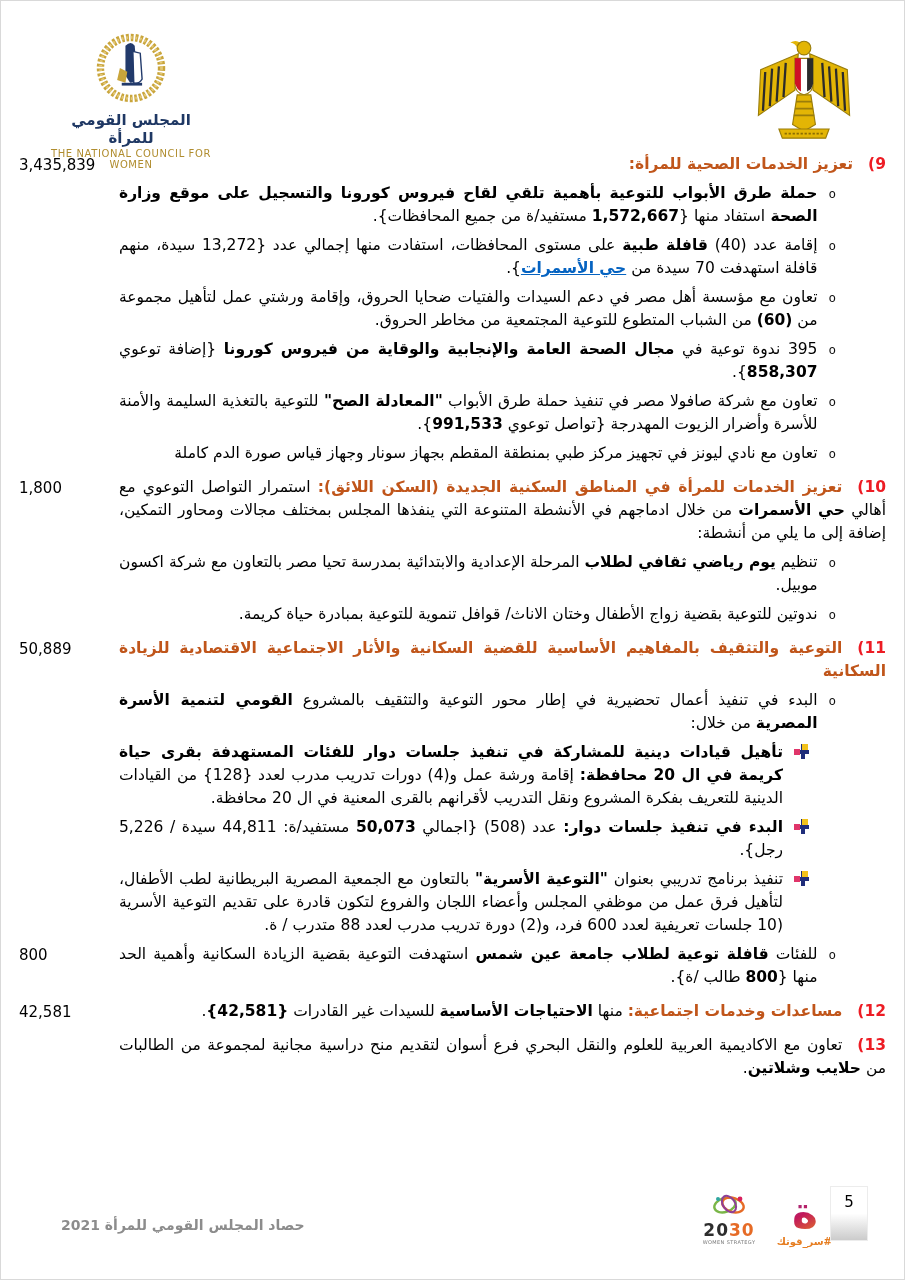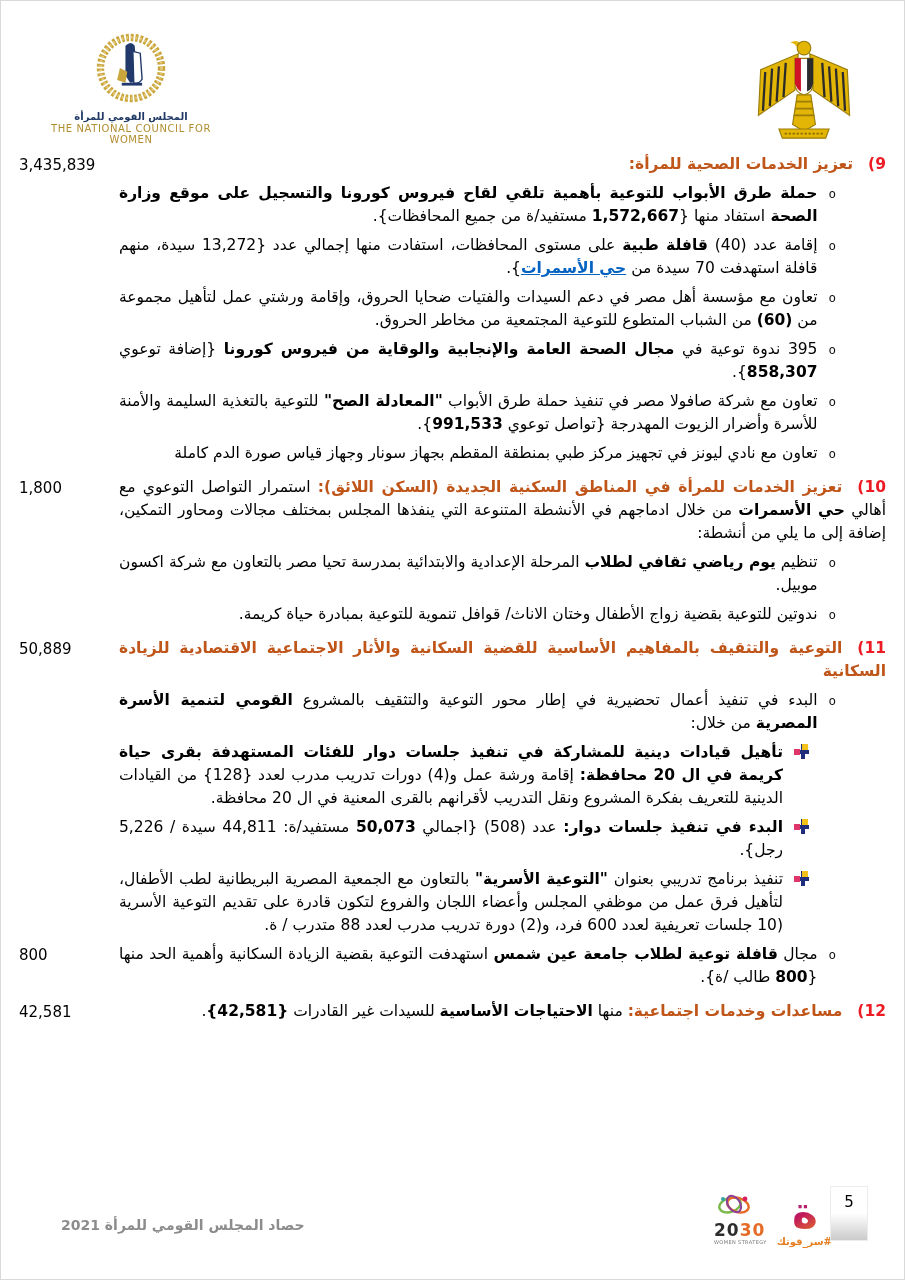--- a/index.html
+++ b/index.html
@@ -3,21 +3,21 @@
 <meta charset="utf-8">
 <style>
   html,body{margin:0;padding:0;background:#f2f2f2;}
   .page{
     position:relative; width:905px; height:1280px; margin:0 auto;
     background:#fff; border:1px solid #d9d9d9; box-sizing:border-box;
     font-family:"DejaVu Sans", sans-serif; color:#000; overflow:hidden;
   }
   
   .ncw-logo{position:absolute; left:50px; top:30px; width:160px; text-align:center;}
-  .ncw-ar{color:#1f3864; font-weight:bold; font-size:10px; margin-top:2px;}
+  .ncw-ar{color:#1f3864; font-weight:bold; font-size:15px; margin-top:2px;}
   .ncw-en{color:#b08d2f; font-size:10px; letter-spacing:.6px; margin-top:1px;}
   .eagle{position:absolute; right:42px; top:30px; width:116px; height:114px;}
   
   .content{
     position:absolute; top:152px; right:18px; left:118px;
     direction:rtl; text-align:justify;
     font-size:15.5px; line-height:23px;
   }
   .section{position:relative; margin-bottom:11px;}
   .sec-head{position:relative;}
@@ -41,21 +41,21 @@
   .picbullet{flex:0 0 auto; position:relative; width:16px; height:16px; margin-top:3px;}
   .picbullet .pv{position:absolute; left:7px; top:0;  width:4px; height:15px; background:#1f2d7a;}
   .picbullet .ph{position:absolute; left:2px; top:6px; width:13px; height:4px; background:#1f2d7a;}
   .picbullet .py{position:absolute; left:8px; top:0;  width:6px; height:6px; background:#f2c21b;}
   .picbullet .pr{position:absolute; left:0;  top:5px; width:6px; height:6px; background:#e0356a;}
   
   .footer-title{
     position:absolute; left:60px; bottom:46px; direction:rtl;
     color:#8c8c8c; font-size:14px; font-weight:bold;text-align:center;
   }
-  .v2030{position:absolute; right:128px; bottom:34px; width:62px; }
+  .v2030{position:absolute; right:144px; bottom:34px; width:62px; text-align:center;}
   .v2030 .vtxt{font-size:17px; font-weight:bold; line-height:16px; letter-spacing:1px;}
   .v2030 .v20{color:#2d2d2d;} .v2030 .v30{color:#e66b26;}
   .v2030 .vcap{font-size:5px; color:#777; letter-spacing:.4px; margin-top:1px;}
   .tmlogo{position:absolute; right:72px; bottom:32px; width:54px; text-align:center;}
   .tm-letter{
     font-size:44px; font-weight:bold; line-height:44px;
     background:linear-gradient(150deg,#8e3f97 15%,#c2185b 50%,#e67e22 90%);
     -webkit-background-clip:text; background-clip:text; color:transparent;
   }
   .tm-hash{font-size:10px; color:#e67e22; font-weight:bold; margin-top:1px; direction:rtl;}
@@ -205,33 +205,39 @@
               <span class="ph"></span>
               <span class="py"></span>
               <span class="pr"></span>
             </span>
     <span class="item-runs"><span>تنفيذ برنامج تدريبي بعنوان </span><span class="b">"التوعية الأسرية"</span><span> بالتعاون مع الجمعية المصرية البريطانية لطب الأطفال، لتأهيل فرق عمل من موظفي المجلس وأعضاء اللجان والفروع لتكون قادرة على تقديم التوعية الأسرية (10 جلسات تعريفية لعدد 600 فرد، و(2) دورة تدريب مدرب لعدد 88 متدرب / ة.</span></span>
   </div>
 
   <div class="item o">
     <span class="marker-o">o</span>
 
-    <span class="item-runs"><span>مجال </span><span class="b">قافلة توعية لطلاب جامعة عين شمس</span><span> استهدفت التوعية بقضية الزيادة السكانية وأهمية الحد منها {</span><span class="b">800</span><span> طالب /ة}.</span></span>
+    <span class="item-runs"><span>للفئات </span><span class="b">قافلة توعية لطلاب جامعة عين شمس</span><span> استهدفت التوعية بقضية الزيادة السكانية وأهمية الحد منها {</span><span class="b">800</span><span> طالب /ة}.</span></span>
   <span class="mnum">800</span>
           </div>
 </div>
   </div>
 
   <div class="section">
     <div class="sec-head">
       <span class="sec-num">12)</span><span class="sec-runs"><span class="orange">مساعدات وخدمات اجتماعية:</span><span> منها </span><span class="b">الاحتياجات الأساسية</span><span> للسيدات غير القادرات </span><span class="b">{42,581}</span><span>.</span></span>
     <span class="mnum">42,581</span></div>
     <div class="items"></div>
   </div>
 
+  <div class="section">
+    <div class="sec-head">
+      <span class="sec-num">13)</span><span class="sec-runs"><span>تعاون مع الاكاديمية العربية للعلوم والنقل البحري فرع أسوان لتقديم منح دراسية مجانية لمجموعة من الطالبات من </span><span class="b">حلايب وشلاتين</span><span>.</span></span>
+    </div>
+    <div class="items"></div>
+  </div>
 </div>
 
   <div class="footer-title">حصاد المجلس القومي للمرأة 2021</div>
 
   <div class="v2030">
     <svg width="40" height="26" viewBox="0 0 40 26">
       <ellipse cx="16" cy="13" rx="11" ry="7" fill="none" stroke="#7ab648" stroke-width="2.4" transform="rotate(-18 16 13)"></ellipse>
       <ellipse cx="24" cy="13" rx="11" ry="7" fill="none" stroke="#e66b26" stroke-width="2.4" transform="rotate(18 24 13)"></ellipse>
       <ellipse cx="20" cy="12" rx="9" ry="6" fill="none" stroke="#8e3f97" stroke-width="2" transform="rotate(55 20 12)"></ellipse>
       <circle cx="31" cy="7" r="2.4" fill="#d91f5d"></circle>

